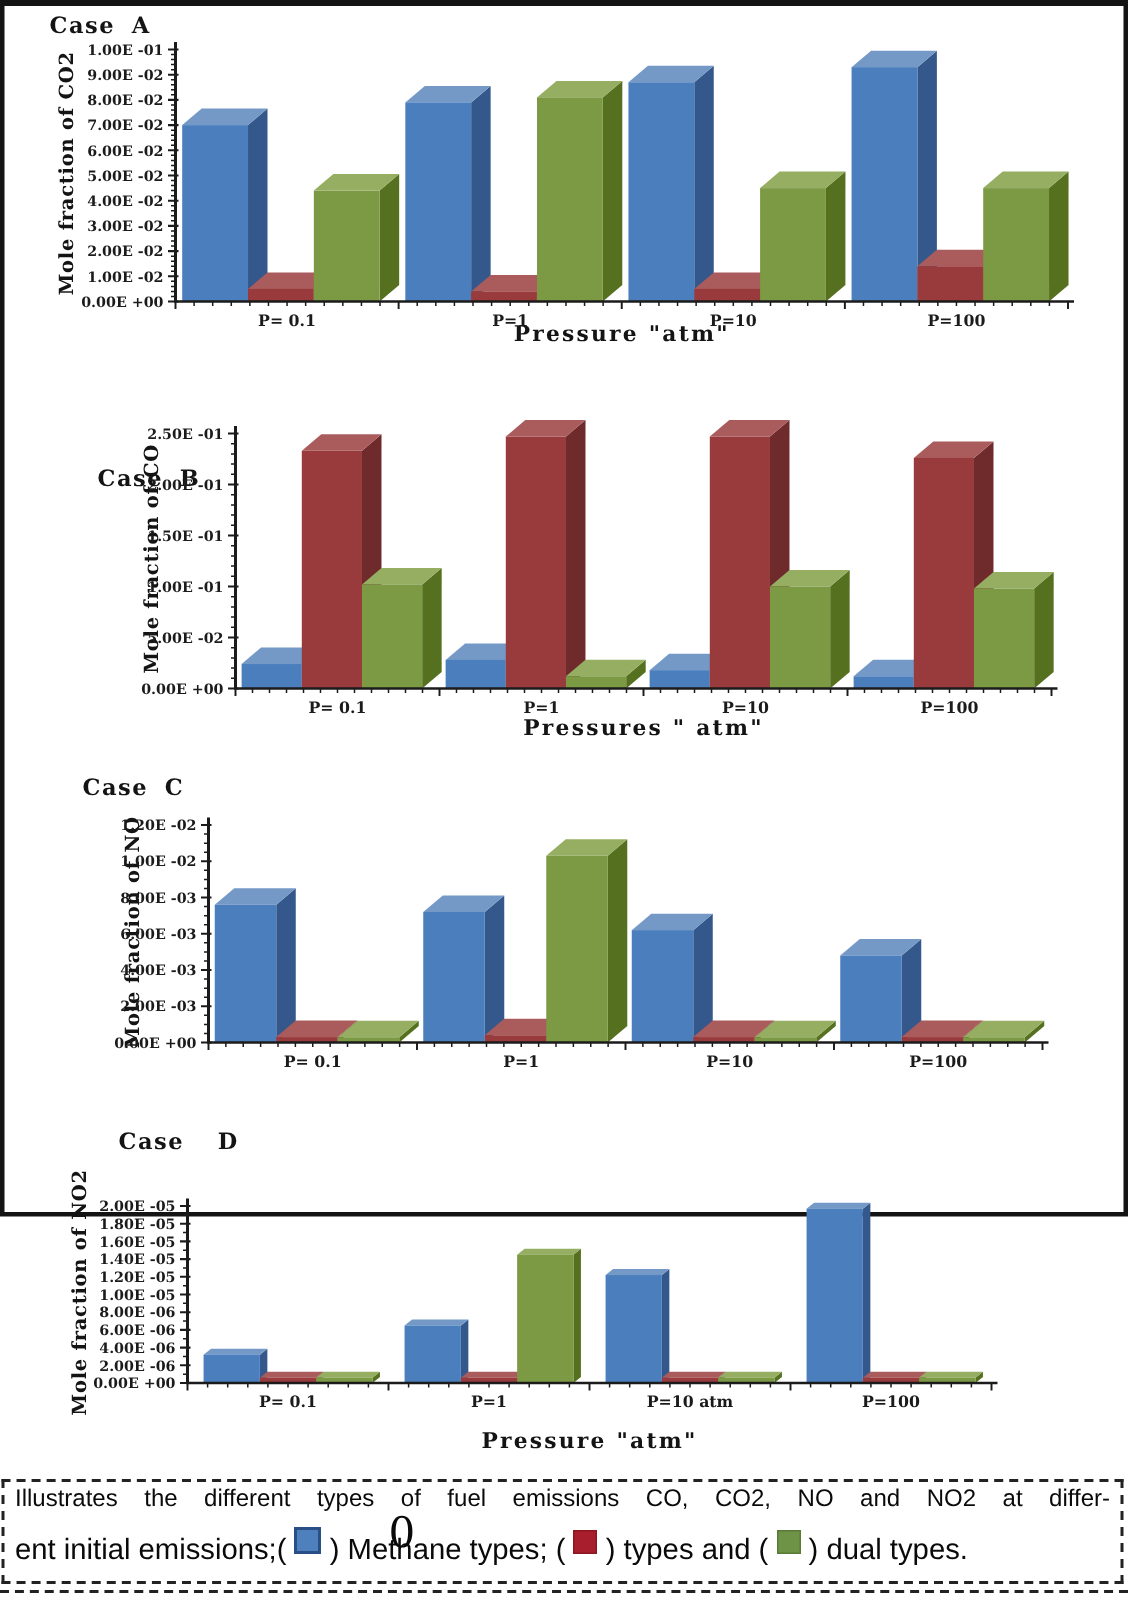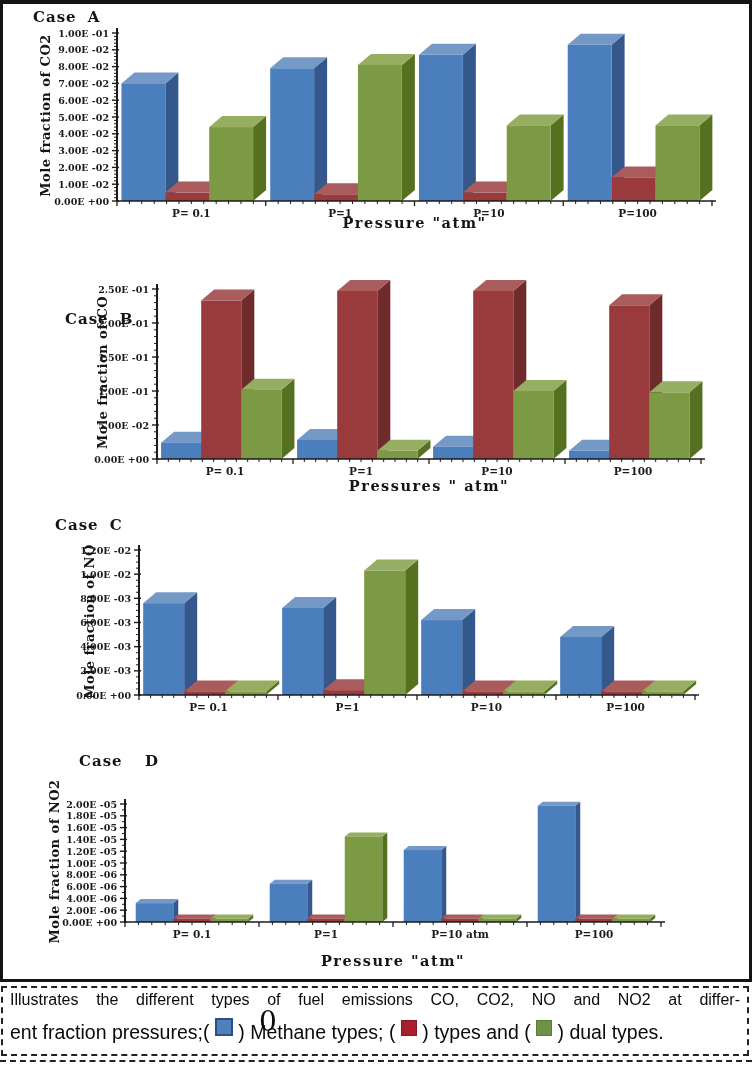--- a/index.html
+++ b/index.html
@@ -1,18 +1,18 @@
 <!DOCTYPE html>
 <html><head>
 <meta charset="utf-8">
 <style>
   html,body{margin:0;padding:0;background:#fff;}
   .page{position:relative;width:752px;height:1065px;background:#fff;overflow:hidden;
         font-family:"DejaVu Serif","Liberation Serif",serif;}
-  .chart-box{position:absolute;left:0;top:0;width:752px;height:982px;box-sizing:border-box;
+  .chart-box{position:absolute;left:0;top:0;width:752px;height:811px;box-sizing:border-box;
         border:3px solid #141414;border-top-width:4px;background:#fff;}
   .chart-section{position:relative;width:100%;}
   .chart-title{position:absolute;font-weight:bold;font-size:15px;color:#141414;
         letter-spacing:1px;word-spacing:5px;white-space:pre;}
   .ylabel{position:absolute;width:220px;text-align:center;font-weight:bold;font-size:13px;
         color:#141414;transform:rotate(-90deg);letter-spacing:.5px;}
   .xlabel{position:absolute;width:300px;text-align:center;font-weight:bold;font-size:14.5px;
         color:#141414;letter-spacing:1.5px;}
   .plot-svg{position:absolute;left:0;top:0;}
   .caption-box{position:absolute;left:1px;top:986px;width:748px;height:70px;box-sizing:border-box;
@@ -674,18 +674,18 @@
           <line x1="122" y1="56" x2="122" y2="179" stroke="#1b1b1b" stroke-width="2"></line>
           <line x1="121" y1="179" x2="662" y2="179" stroke="#1b1b1b" stroke-width="1.6"></line>
         </svg>
       <div class="xlabel" style="left: 240px; top: 209px;">Pressure "atm"</div>
     </section>
 
   </div>
 
   <div class="caption-box">
     <div class="cap-line1">Illustrates the different types of fuel emissions CO, CO2, NO and NO2 at differ-</div>
-    <div class="cap-line2"><span>ent fraction pressures;( </span><span class="legend-sq sq-blue"></span><span> )  Methane types; ( </span><span class="legend-sq sq-red"></span><span> ) types and ( </span><span class="legend-sq sq-green"></span><span> ) dual types.</span></div>
+    <div class="cap-line2"><span>ent initial emissions;( </span><span class="legend-sq sq-blue"></span><span> )  Methane types; ( </span><span class="legend-sq sq-red"></span><span> ) types and ( </span><span class="legend-sq sq-green"></span><span> ) dual types.</span></div>
     <span class="stray-zero">0</span>
   </div>
 
   <div class="bottom-dashes"></div>
 </div>
 
 </body></html>

